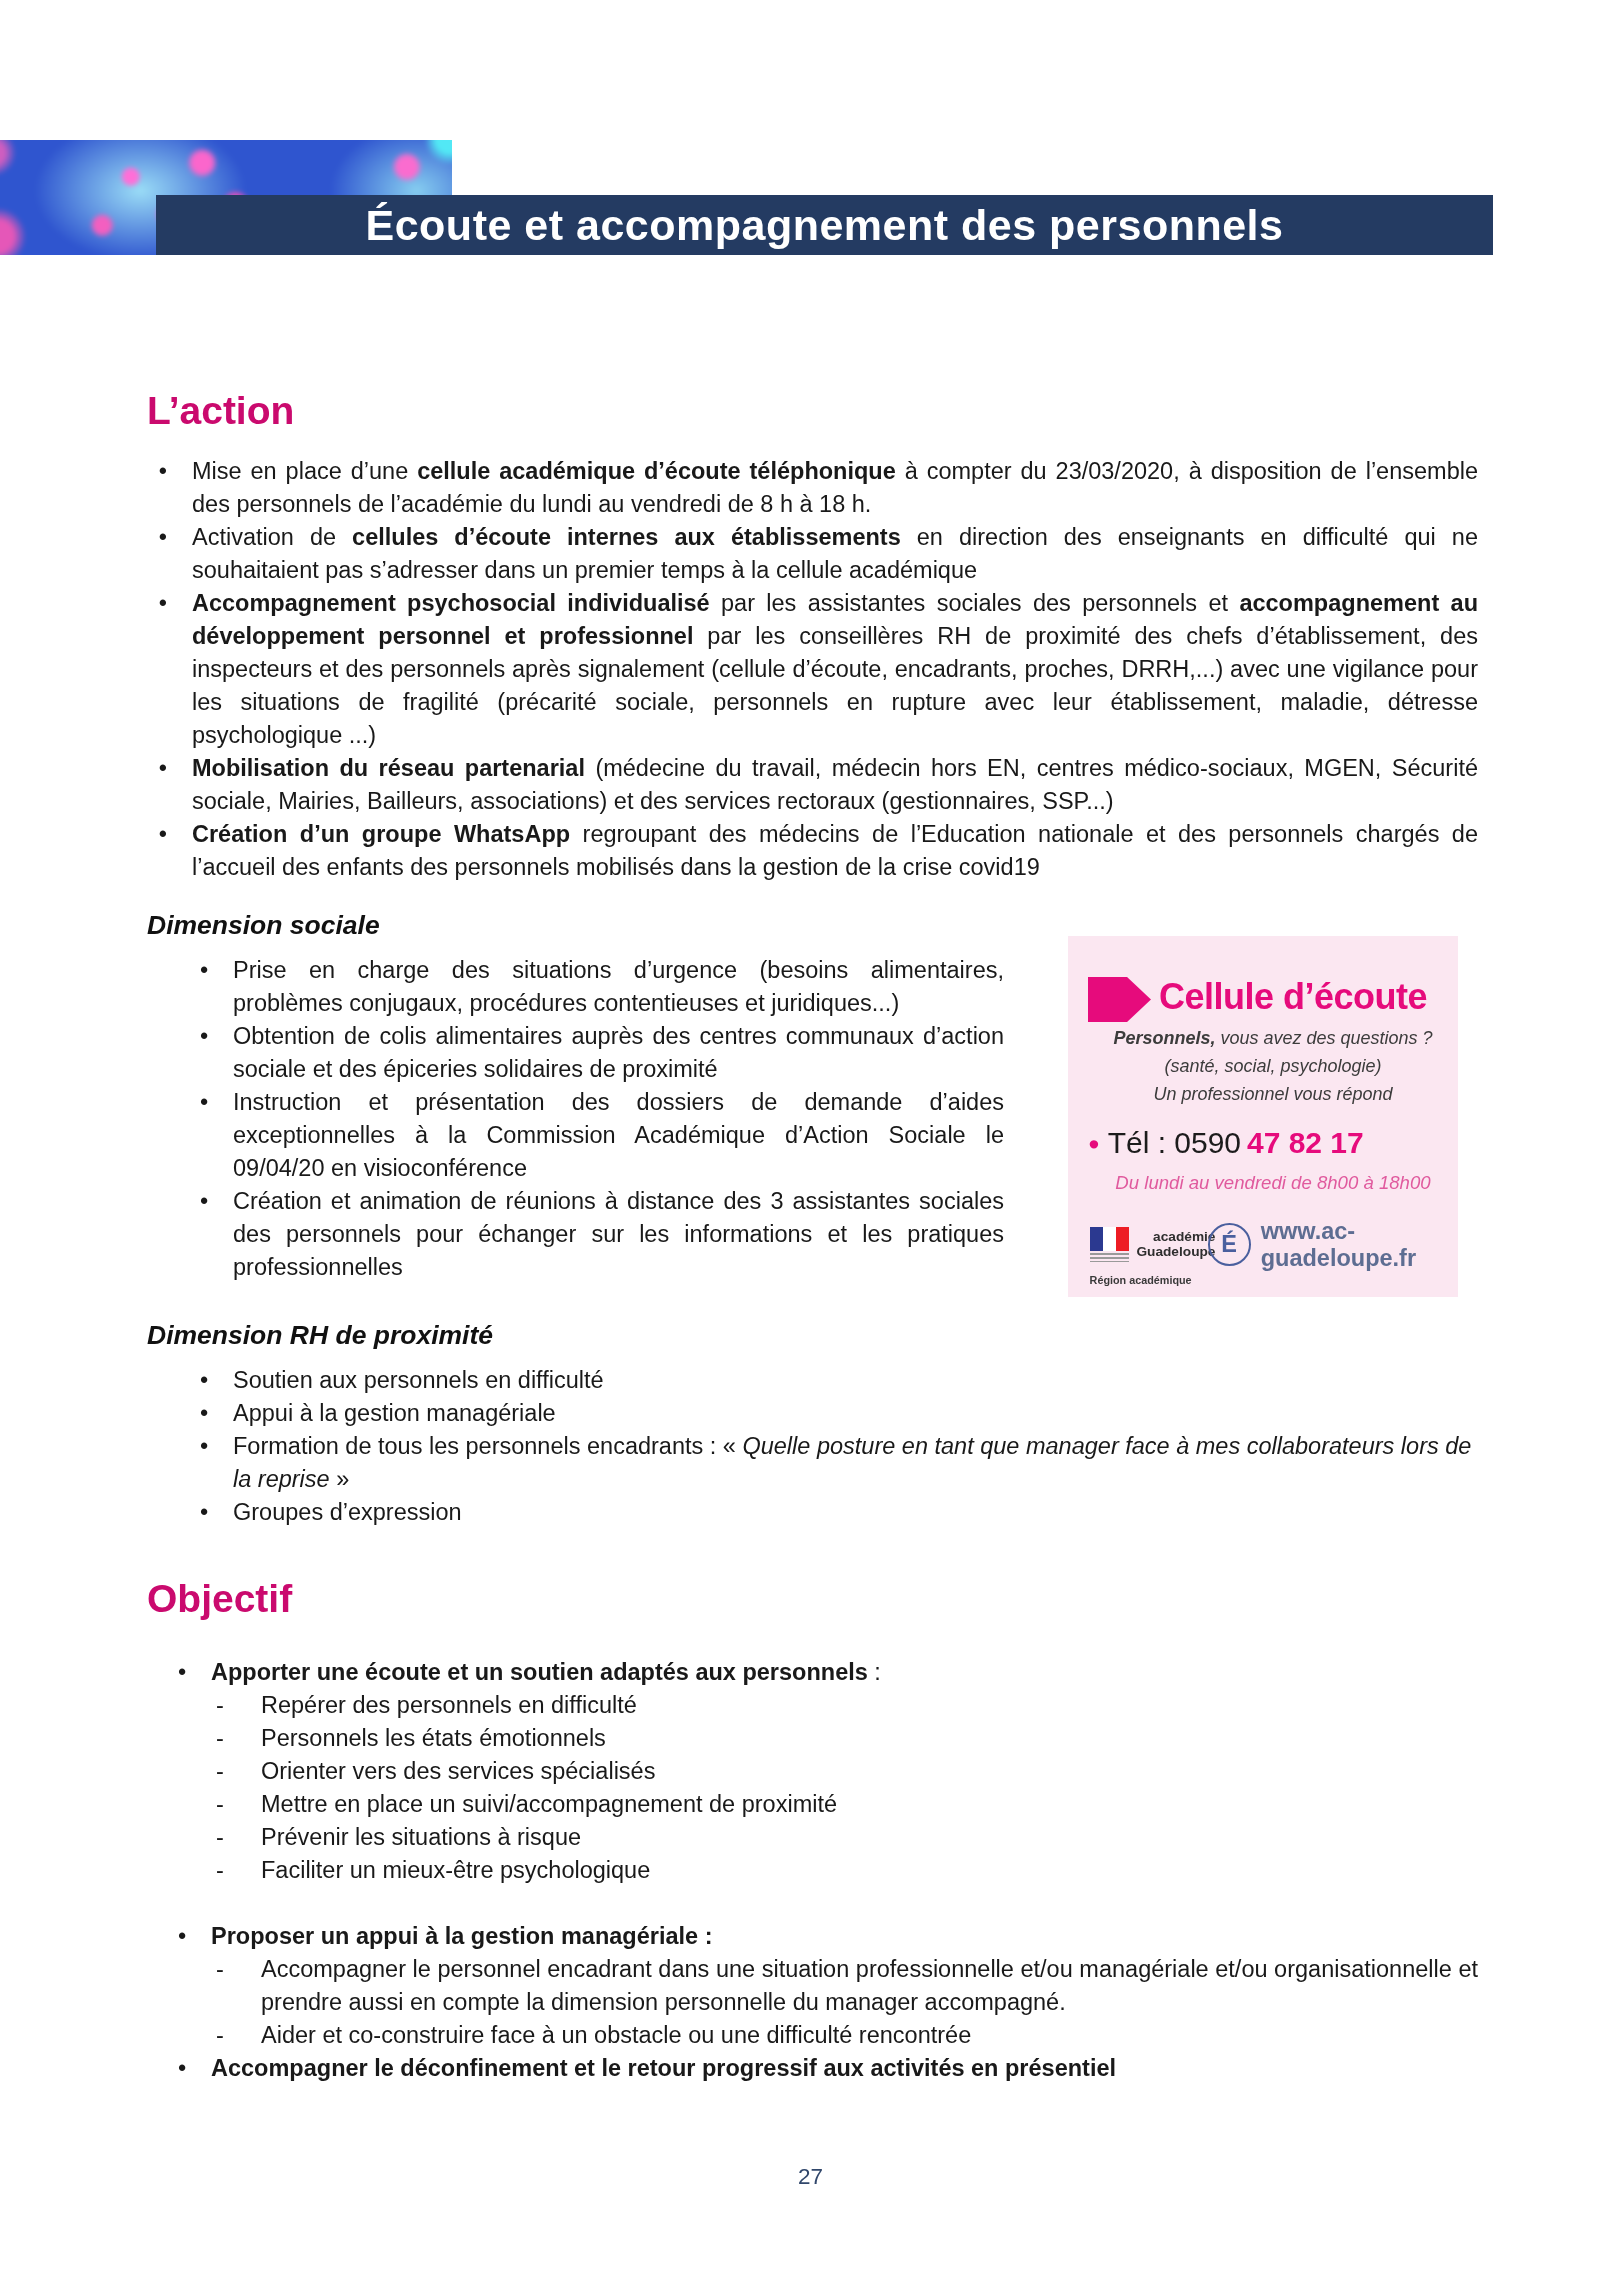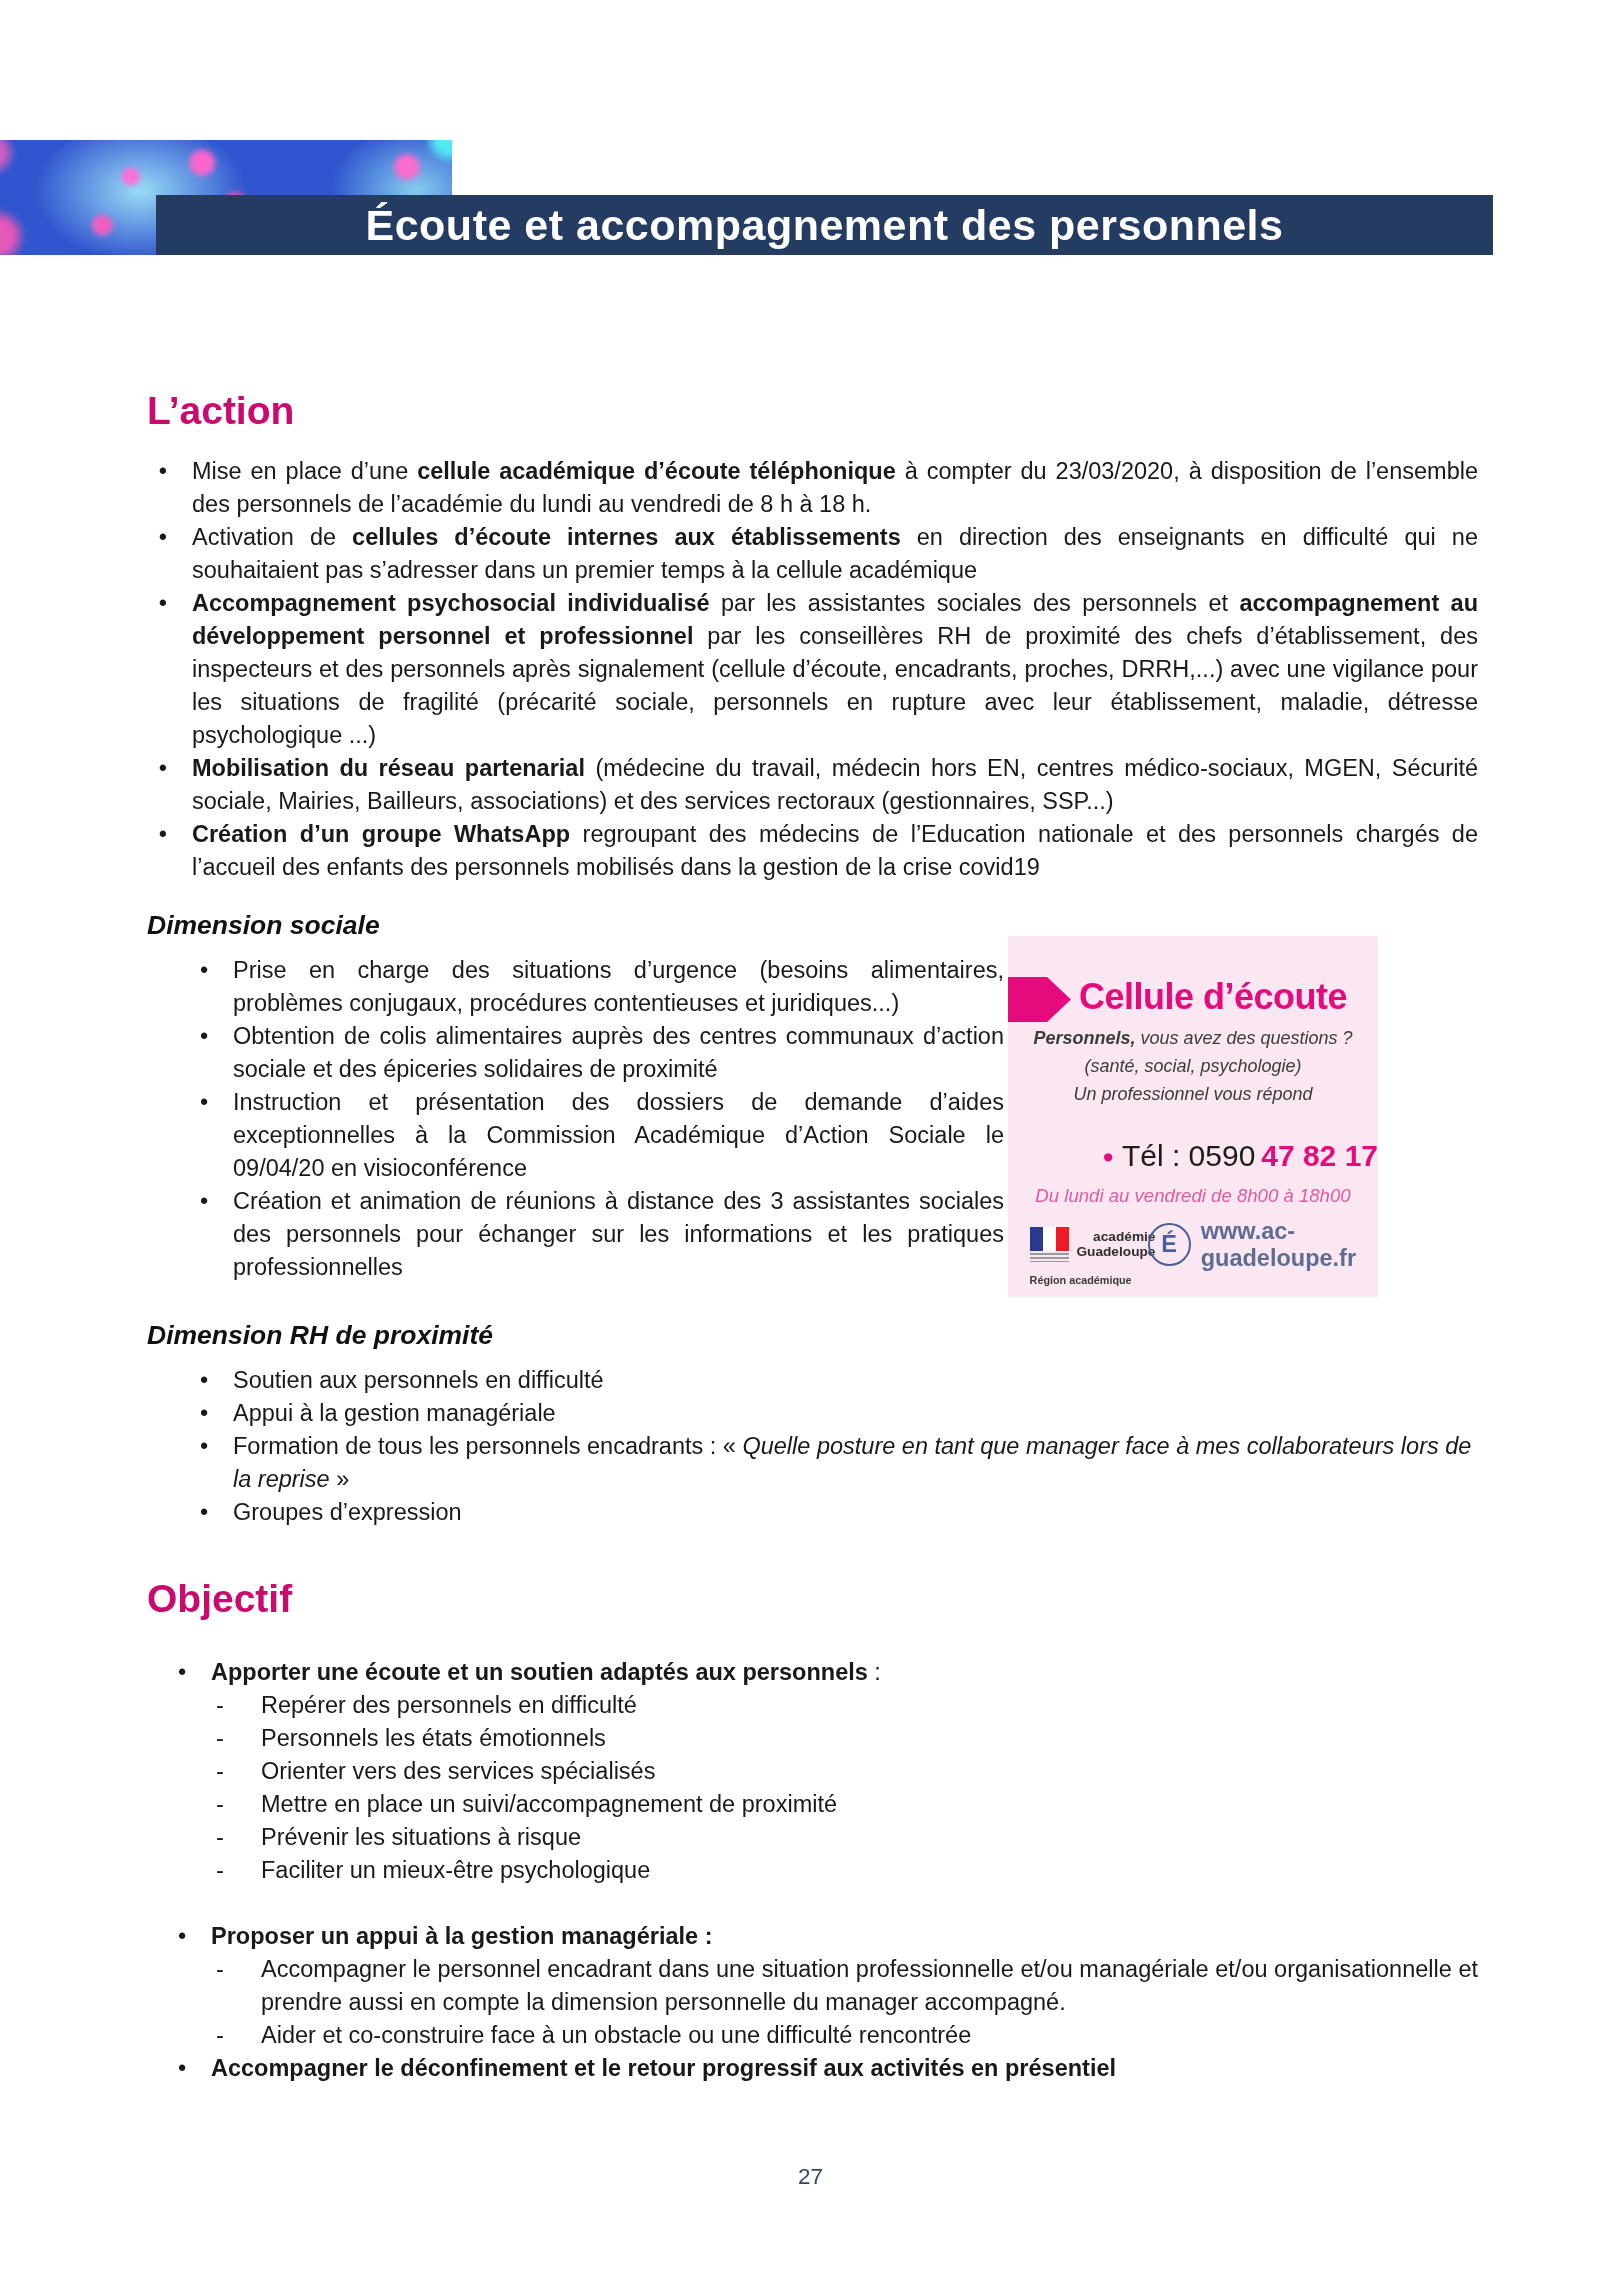--- a/index.html
+++ b/index.html
@@ -49,28 +49,28 @@
   .narrow{width:804px;}
   .b{font-weight:bold;}
   .i{font-style:italic;}
   
   #objectif-list{margin-top:35px;}
   .og-lead .marker{flex:0 0 64px;padding-left:31px;}
   .og-sub{margin-left:69px;}
   .og-sub .marker{flex:0 0 45px;padding-left:0;}
   .og-gap{height:33px;}
   
-  .callout{position:absolute;left:1008px;top:936px;width:370px;height:361px;background:var(--callout-bg,#fbe7f1);}
+  .callout{position:absolute;left:1068px;top:936px;width:370px;height:361px;background:var(--callout-bg,#fbe7f1);padding-left:20px;}
   .c-titlerow{position:relative;height:49px;margin-top:39px;}
   .c-arrow{position:absolute;left:0;top:2px;width:63px;height:45px;background:var(--callout-accent,#e60b7c);
            clip-path:polygon(0 0,62% 0,100% 50%,62% 100%,0 100%);}
   .c-title{position:absolute;left:71px;top:1px;font-size:36px;font-weight:bold;color:var(--callout-accent,#e60b7c);letter-spacing:-0.5px;}
   .c-line{ text-align:center;font-size:18px;line-height:28px;font-style:italic;color:#3c3c3c;}
   .c-line:first-of-type{margin-top:15.7px;}
-  .c-tel{margin-top:31px;text-align:right;font-size:30px;color:#1c1c1c;}
+  .c-tel{margin-top:18px;text-align:left;font-size:30px;color:#1c1c1c;}
   .c-dot{color:var(--callout-accent,#e60b7c);font-size:19.6px;vertical-align:2.9px;margin-right:7.8px;}
   .c-num{font-weight:bold;color:var(--callout-accent,#e60b7c);margin-left:5.9px;}
   .c-hours{margin-top:11.8px;text-align:center;font-size:18.6px;font-style:italic;color:var(--hours-pink,#e05a9e);}
   .c-footer{position:absolute;left:21.6px;right:15.7px;bottom:25.5px;display:flex;align-items:center;gap:10px;}
   .logo-cluster{position:relative;display:flex;align-items:center;}
   .flag{width:39px;}
   .flag .stripes{display:flex;height:23.5px;width:39px;}
   .flag .stripes i{flex:1;}
   .flag .s1{background:#2b3990;}.flag .s2{background:#ffffff;}.flag .s3{background:#ed1c24;}
   .flag .caption{margin-top:2px;height:8.8px;width:39px;

